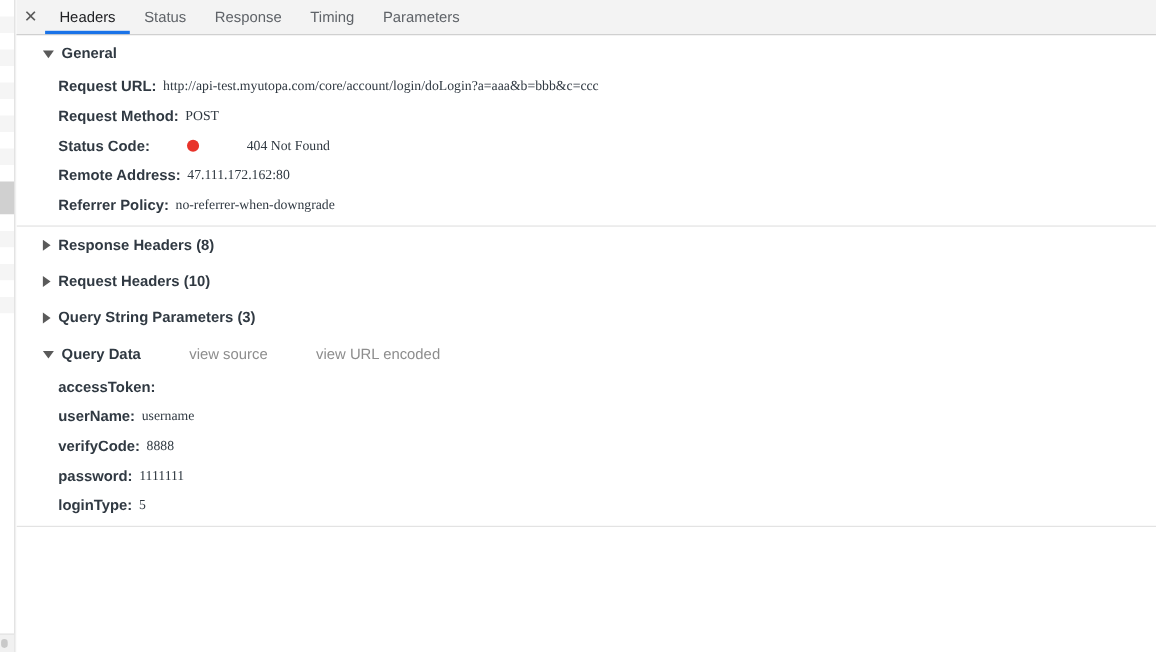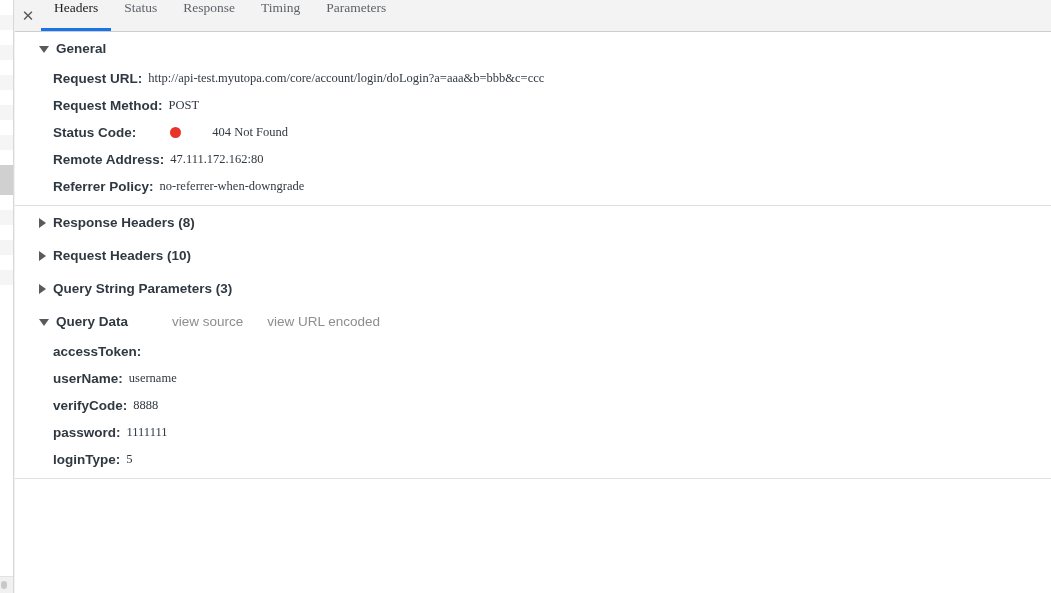--- a/index.html
+++ b/index.html
@@ -102,28 +102,27 @@
     color: #5a5a5a;
     font-size: 15px;
     line-height: 1;
     cursor: default;
     user-select: none;
   }
   .tab-item {
     height: 31px;
     padding: 0 13px;
     display: flex;
-    align-items: flex-start;
+    align-items: center;
     font-size: 13.5px;
     color: #5f6368;
     cursor: default;
     user-select: none;
     position: relative;
     box-sizing: border-box;
-    font-family: Liberation Serif, serif;
   }
   .tab-item.active {
     color: #202124;
   }
   .tab-item.active::after {
     content: "";
     position: absolute;
     left: 0;
     right: 0;
     bottom: 0;
@@ -170,21 +169,21 @@
   }
   .tri.closed {
     border-top: 5px solid transparent;
     border-bottom: 5px solid transparent;
     border-left: 7px solid #5a5a5a;
   }
 
   .section-links {
     margin-left: 44px;
     display: flex;
-    gap: 24px;
+    gap: 44px;
   }
   .section-link {
     font-weight: normal;
     font-size: 13.5px;
     color: #8d8d8d;
     cursor: default;
   }
 
   .kv-list {
     padding-left: 38px;
@@ -214,21 +213,21 @@
     height: 11px;
     border-radius: 50%;
     background: #e8332a;
     display: inline-block;
     margin-left: 8px;
     margin-right: 5px;
     flex: none;
     align-self: center;
   }
   .kv-row.status { align-items: center; gap: 26px; }
-  .kv-row.status .kv-val { margin-left: 0; }
+  .kv-row.status .kv-val { margin-left: 12px; }
 
   .section-gap { height: 5px; }
 </style>
 </head>
 <body>
 
 <div id="request-list-strip">
   <div class="strip-row odd"></div>
   <div class="strip-row even"></div>
   <div class="strip-row odd"></div>

